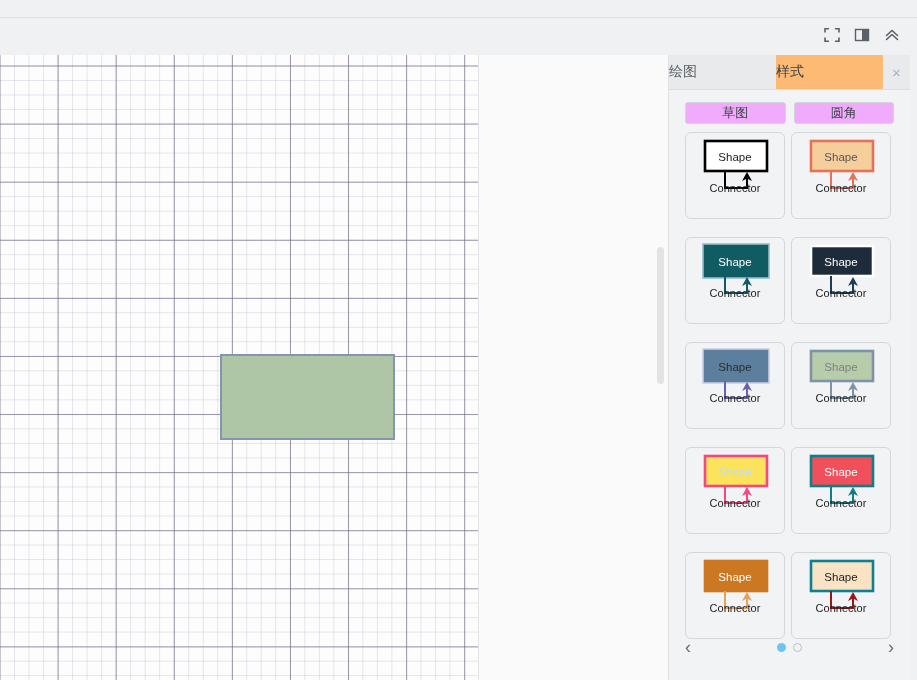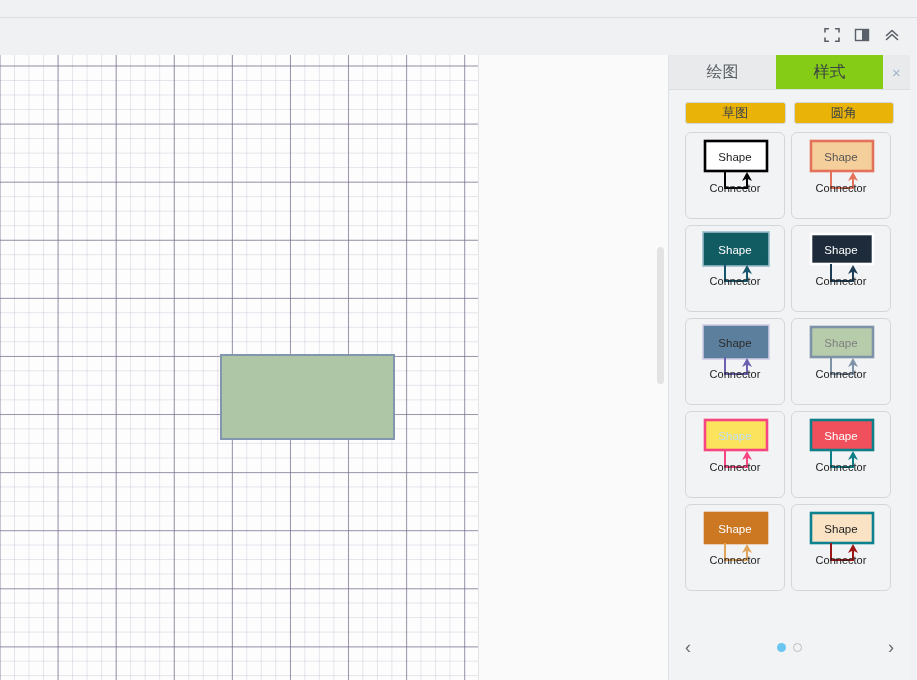--- a/index.html
+++ b/index.html
@@ -74,48 +74,48 @@
   
   #panel {
     position: absolute; left: 669px; top: 55px; width: 241px; height: 625px;
     background: #f2f3f5;
   }
   #tabs {
     position: relative; height: 35px; display: flex; align-items: stretch;
     background: #f2f3f5;
   }
   .tab {
-    flex: 0 0 auto; display: flex; align-items: center; justify-content: center;
-    font-size: 16px; color: #4b5358; cursor: pointer;
+    flex: 0 0 auto; display: flex; align-items: center; 
+    font-size: 14px; color: #4b5358; cursor: pointer;
     border-bottom: 1px solid #dcdfe2;
   }
   .tab.inactive { width: 107px; background: #e9eaec; color: #5b6166; }
-  .tab.active   { width: 107px; background: #84cc16; color: #3b4146; border-bottom-color: #fcfcfc; }
+  .tab.active   { width: 107px; background: #fdba74; color: #3b4146; border-bottom-color: #fcfcfc; }
   .tab-close {
     width: 27px; display: flex; align-items: center; justify-content: center;
     background: #e9eaec; color: #9fb4c9; font-size: 15px; cursor: pointer;
     border-bottom: 1px solid #dcdfe2;
   }
   #tabs-underline {
     position: absolute; left: 0; top: 34px; width: 241px; height: 1px;
     background: #dcdfe2;
   }
 
   #panel-body { position: absolute; left: 0; top: 35px; width: 241px; height: 590px; background: #f2f3f5; }
 
   #toggle-row {
     display: flex; gap: 8px; padding: 12px 16px 0 16px;
   }
   .toggle-btn {
     flex: 1; height: 22px; border: 1px solid #d2d5d9; border-radius: 3px;
-    background: #eab308; font-size: 13px; color: #3d4448;
+    background: #f0abfc; font-size: 13px; color: #3d4448;
     display: flex; align-items: center; justify-content: center; cursor: pointer;
   }
 
-  #cards { padding: 8px 16px 0 16px; display: flex; flex-wrap: wrap; gap: 6px 6px; }
+  #cards { padding: 8px 16px 0 16px; display: flex; flex-wrap: wrap; gap: 18px 6px; }
   .card {
     width: 100px; height: 87px; border: 1px solid #d4d7da; border-radius: 6px;
     background: #f2f3f5; position: relative; cursor: pointer;
   }
   .card svg { display: block; }
   .card .lbl {
     position: absolute; left: 0; right: 0; bottom: 24px; text-align: center;
     font-size: 11px; color: #1c1c1c;
   }
   .card .shp {

